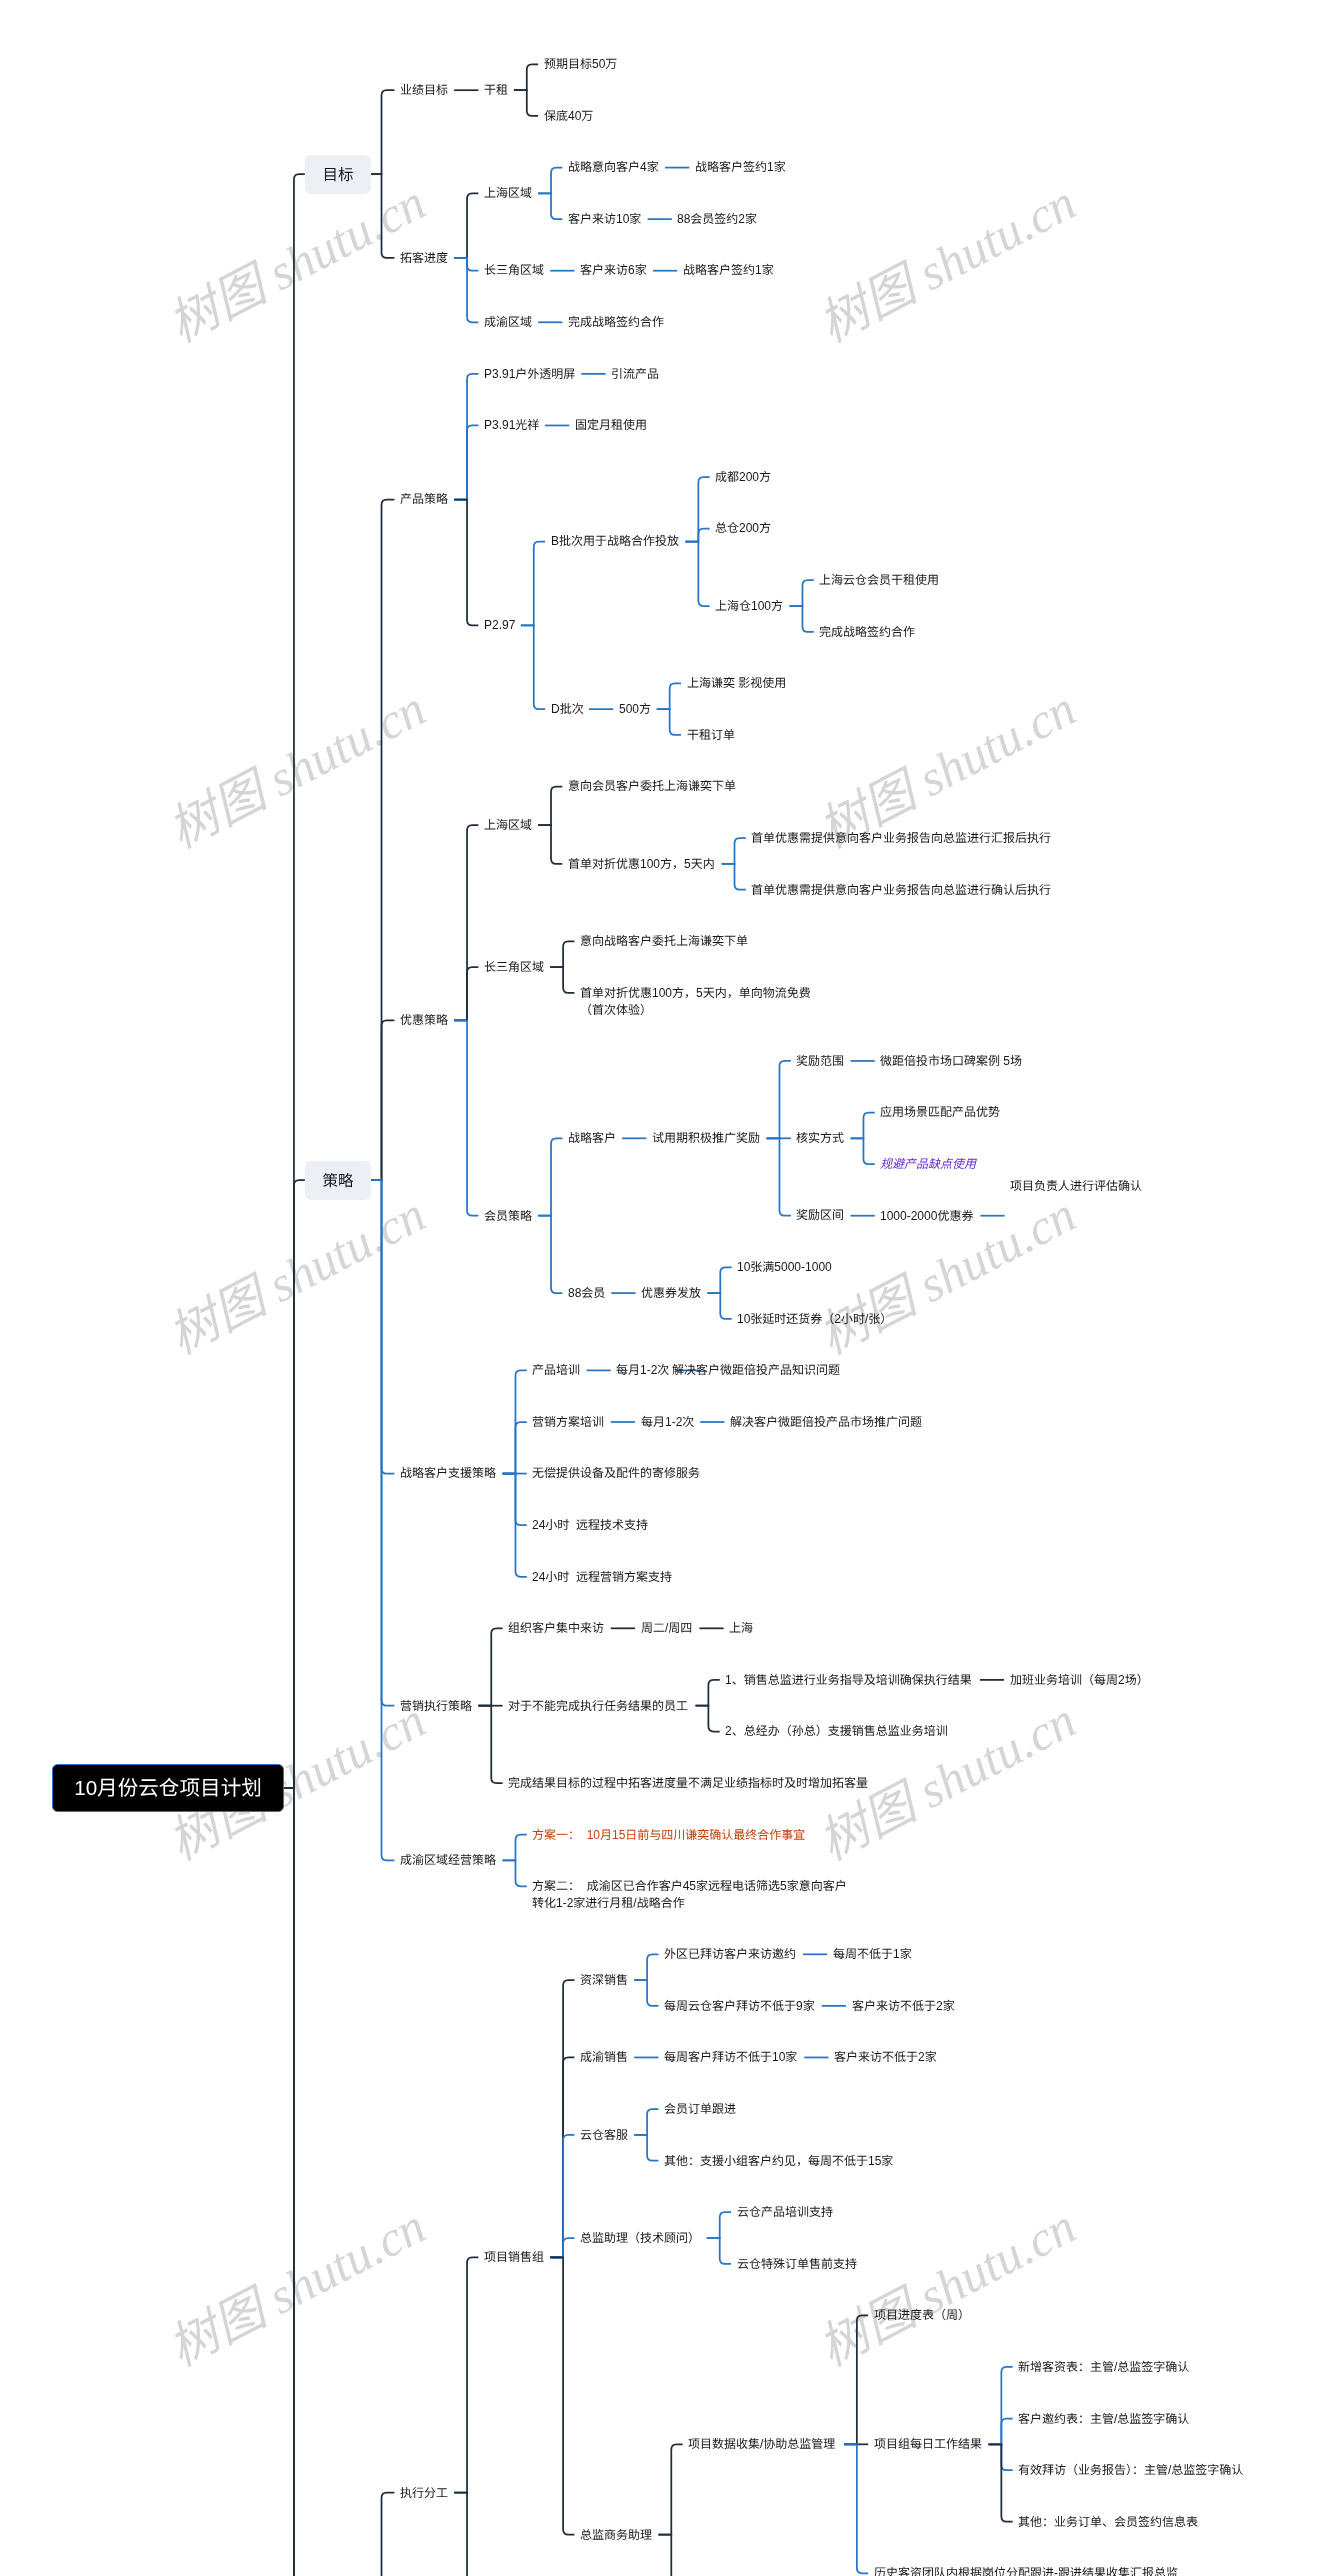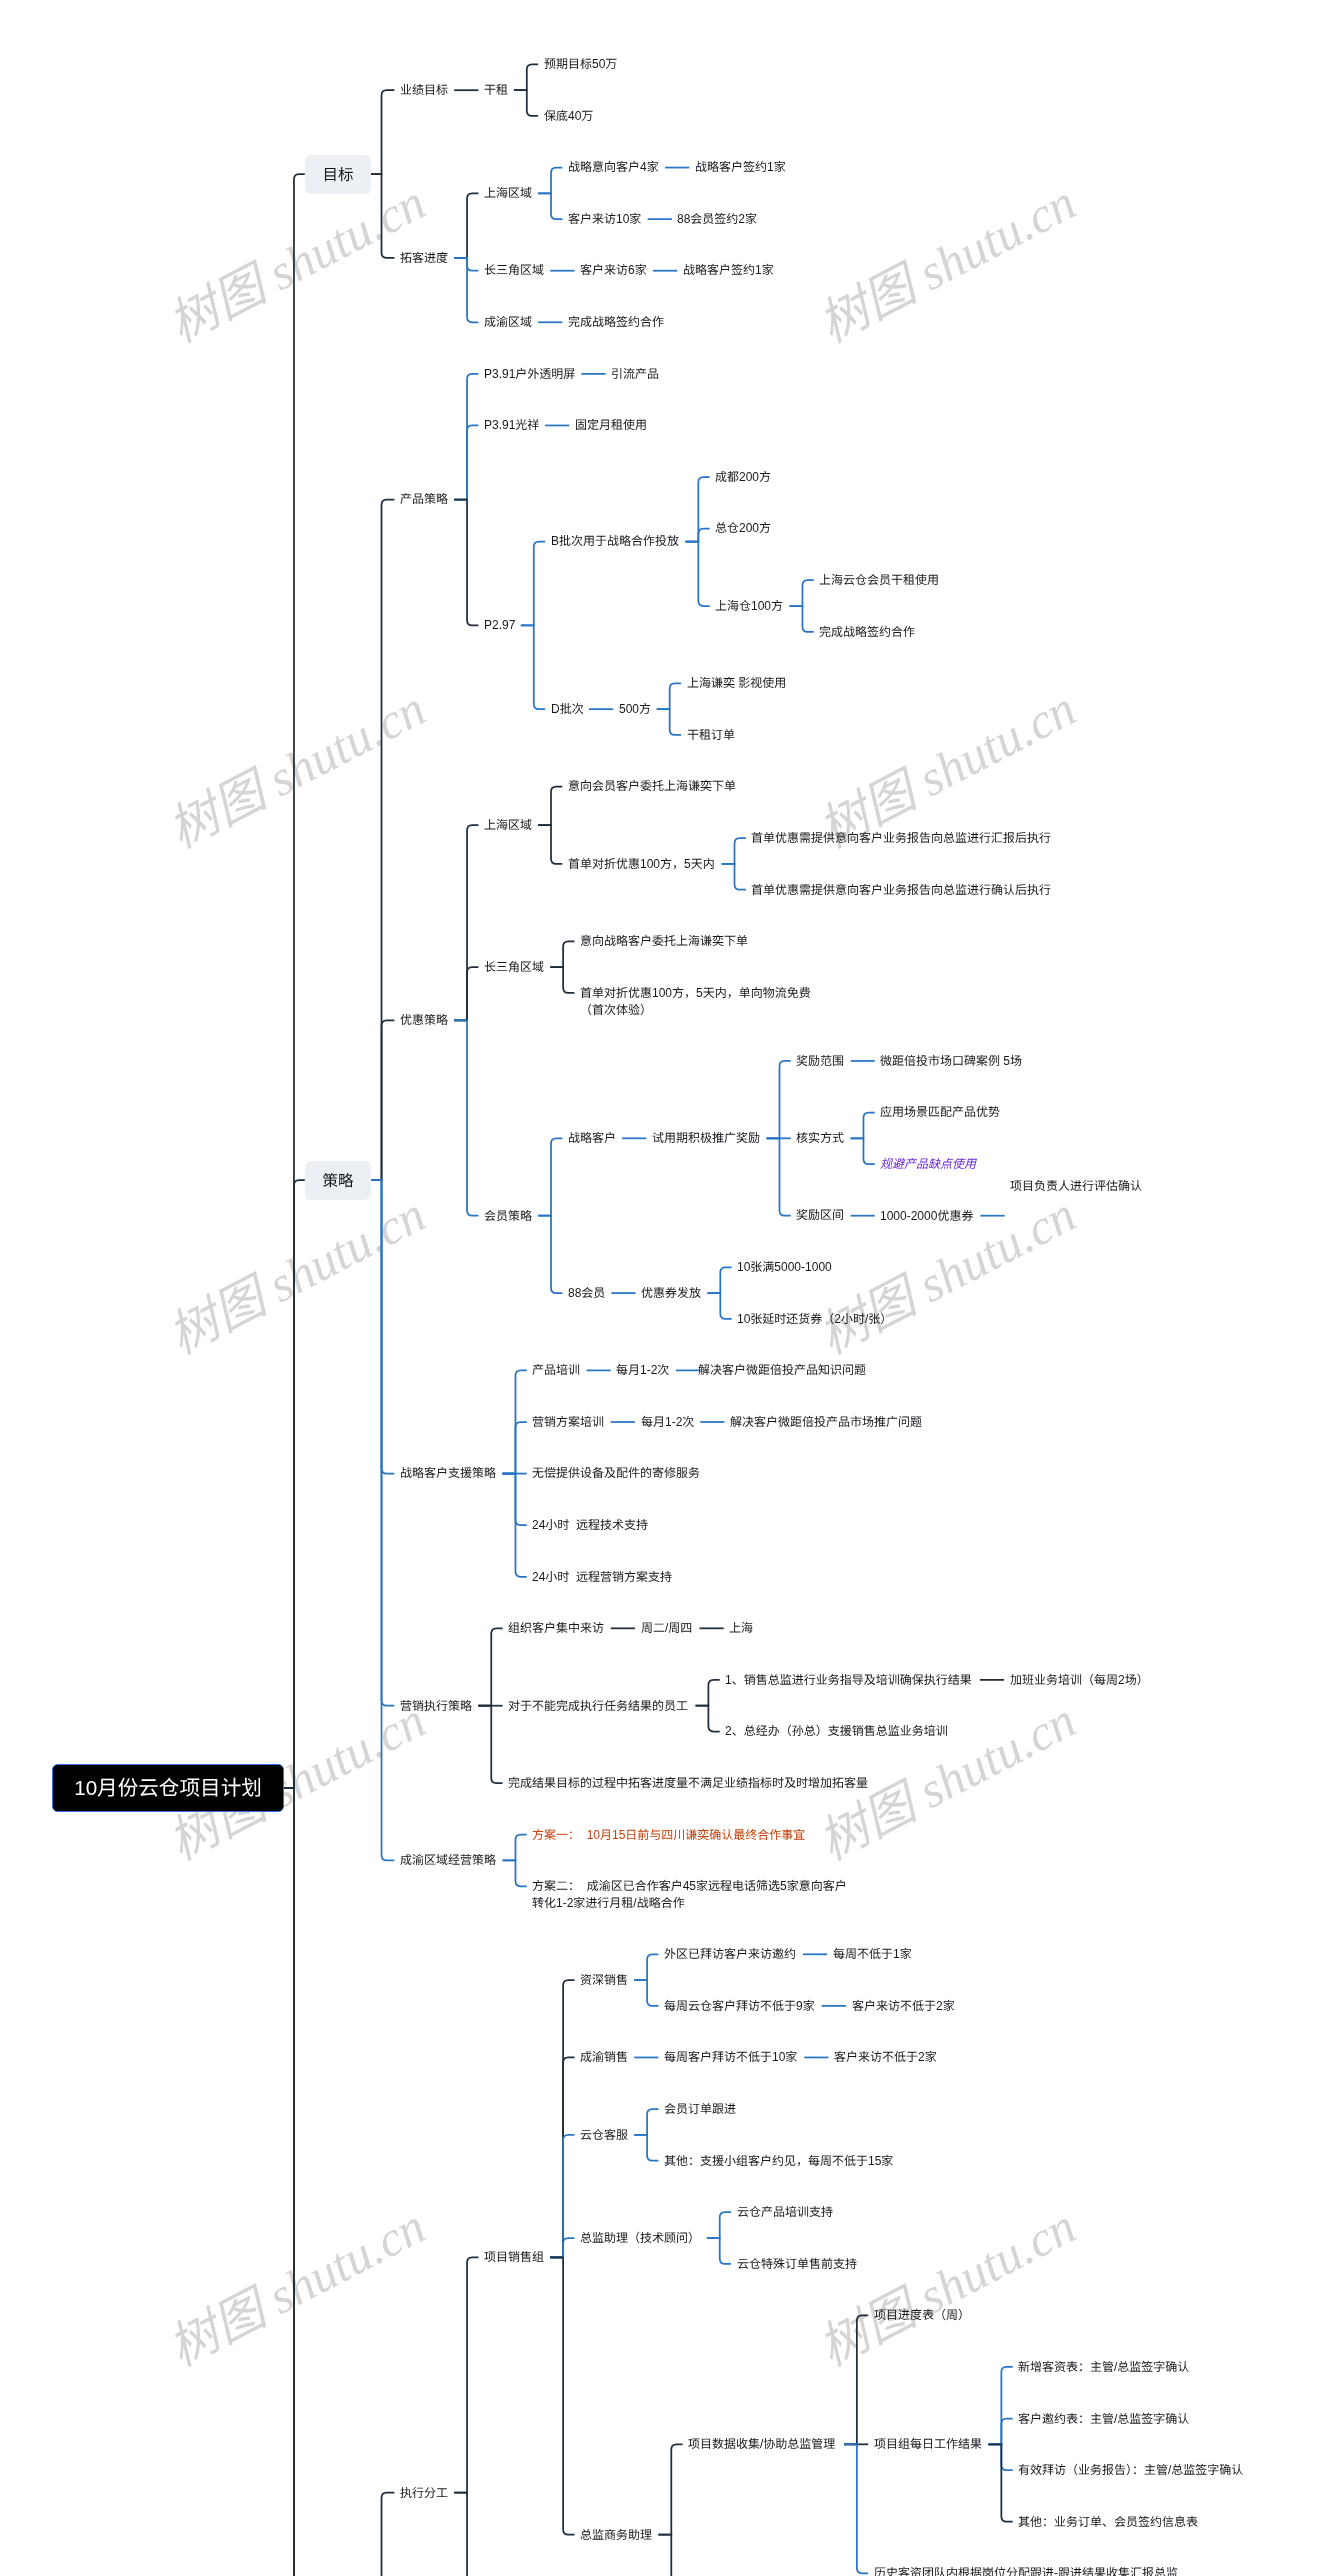--- a/index.html
+++ b/index.html
@@ -343,21 +343,21 @@
     <div class="node n-leaf" style="left: 796px; top: 1208px; color: rgb(22, 24, 29); font-family: Liberation Mono, monospace;">奖励区间</div>
     <div class="node n-leaf" style="left: 880px; top: 1208px; color: rgb(22, 24, 29);">1000-2000优惠券</div>
     <div class="node n-leaf" style="left: 1010px; top: 1178px; color: rgb(22, 24, 29);">项目负责人进行评估确认</div>
     <div class="node n-leaf" style="left: 568px; top: 1285px; color: rgb(22, 24, 29);">88会员</div>
     <div class="node n-leaf" style="left: 641px; top: 1285px; color: rgb(22, 24, 29);">优惠券发放</div>
     <div class="node n-leaf" style="left: 737px; top: 1259px; color: rgb(22, 24, 29);">10张满5000-1000</div>
     <div class="node n-leaf" style="left: 737px; top: 1311px; color: rgb(22, 24, 29);">10张延时还货券（2小时/张）</div>
     <div class="node n-leaf" style="left: 400px; top: 1465px; color: rgb(22, 24, 29);">战略客户支援策略</div>
     <div class="node n-leaf" style="left: 532px; top: 1362px; color: rgb(22, 24, 29);">产品培训</div>
     <div class="node n-leaf" style="left: 616px; top: 1362px; color: rgb(22, 24, 29);">每月1-2次</div>
-    <div class="node n-leaf" style="left: 698px; top: 1362px; color: rgb(22, 24, 29); text-align: right;">解决客户微距倍投产品知识问题</div>
+    <div class="node n-leaf" style="left: 672px; top: 1362px; color: rgb(22, 24, 29); text-align: right;">解决客户微距倍投产品知识问题</div>
     <div class="node n-leaf" style="left: 532px; top: 1414px; color: rgb(22, 24, 29);">营销方案培训</div>
     <div class="node n-leaf" style="left: 641px; top: 1414px; color: rgb(22, 24, 29);">每月1-2次</div>
     <div class="node n-leaf" style="left: 730px; top: 1414px; color: rgb(22, 24, 29);">解决客户微距倍投产品市场推广问题</div>
     <div class="node n-leaf" style="left: 532px; top: 1465px; color: rgb(22, 24, 29);">无偿提供设备及配件的寄修服务</div>
     <div class="node n-leaf" style="left: 532px; top: 1517px; color: rgb(22, 24, 29);">24小时  远程技术支持</div>
     <div class="node n-leaf" style="left: 532px; top: 1569px; color: rgb(22, 24, 29);">24小时  远程营销方案支持</div>
     <div class="node n-leaf" style="left: 400px; top: 1698px; color: rgb(22, 24, 29);">营销执行策略</div>
     <div class="node n-leaf" style="left: 508px; top: 1620px; color: rgb(22, 24, 29);">组织客户集中来访</div>
     <div class="node n-leaf" style="left: 641px; top: 1620px; color: rgb(22, 24, 29);">周二/周四</div>
     <div class="node n-leaf" style="left: 729px; top: 1620px; color: rgb(22, 24, 29);">上海</div>

